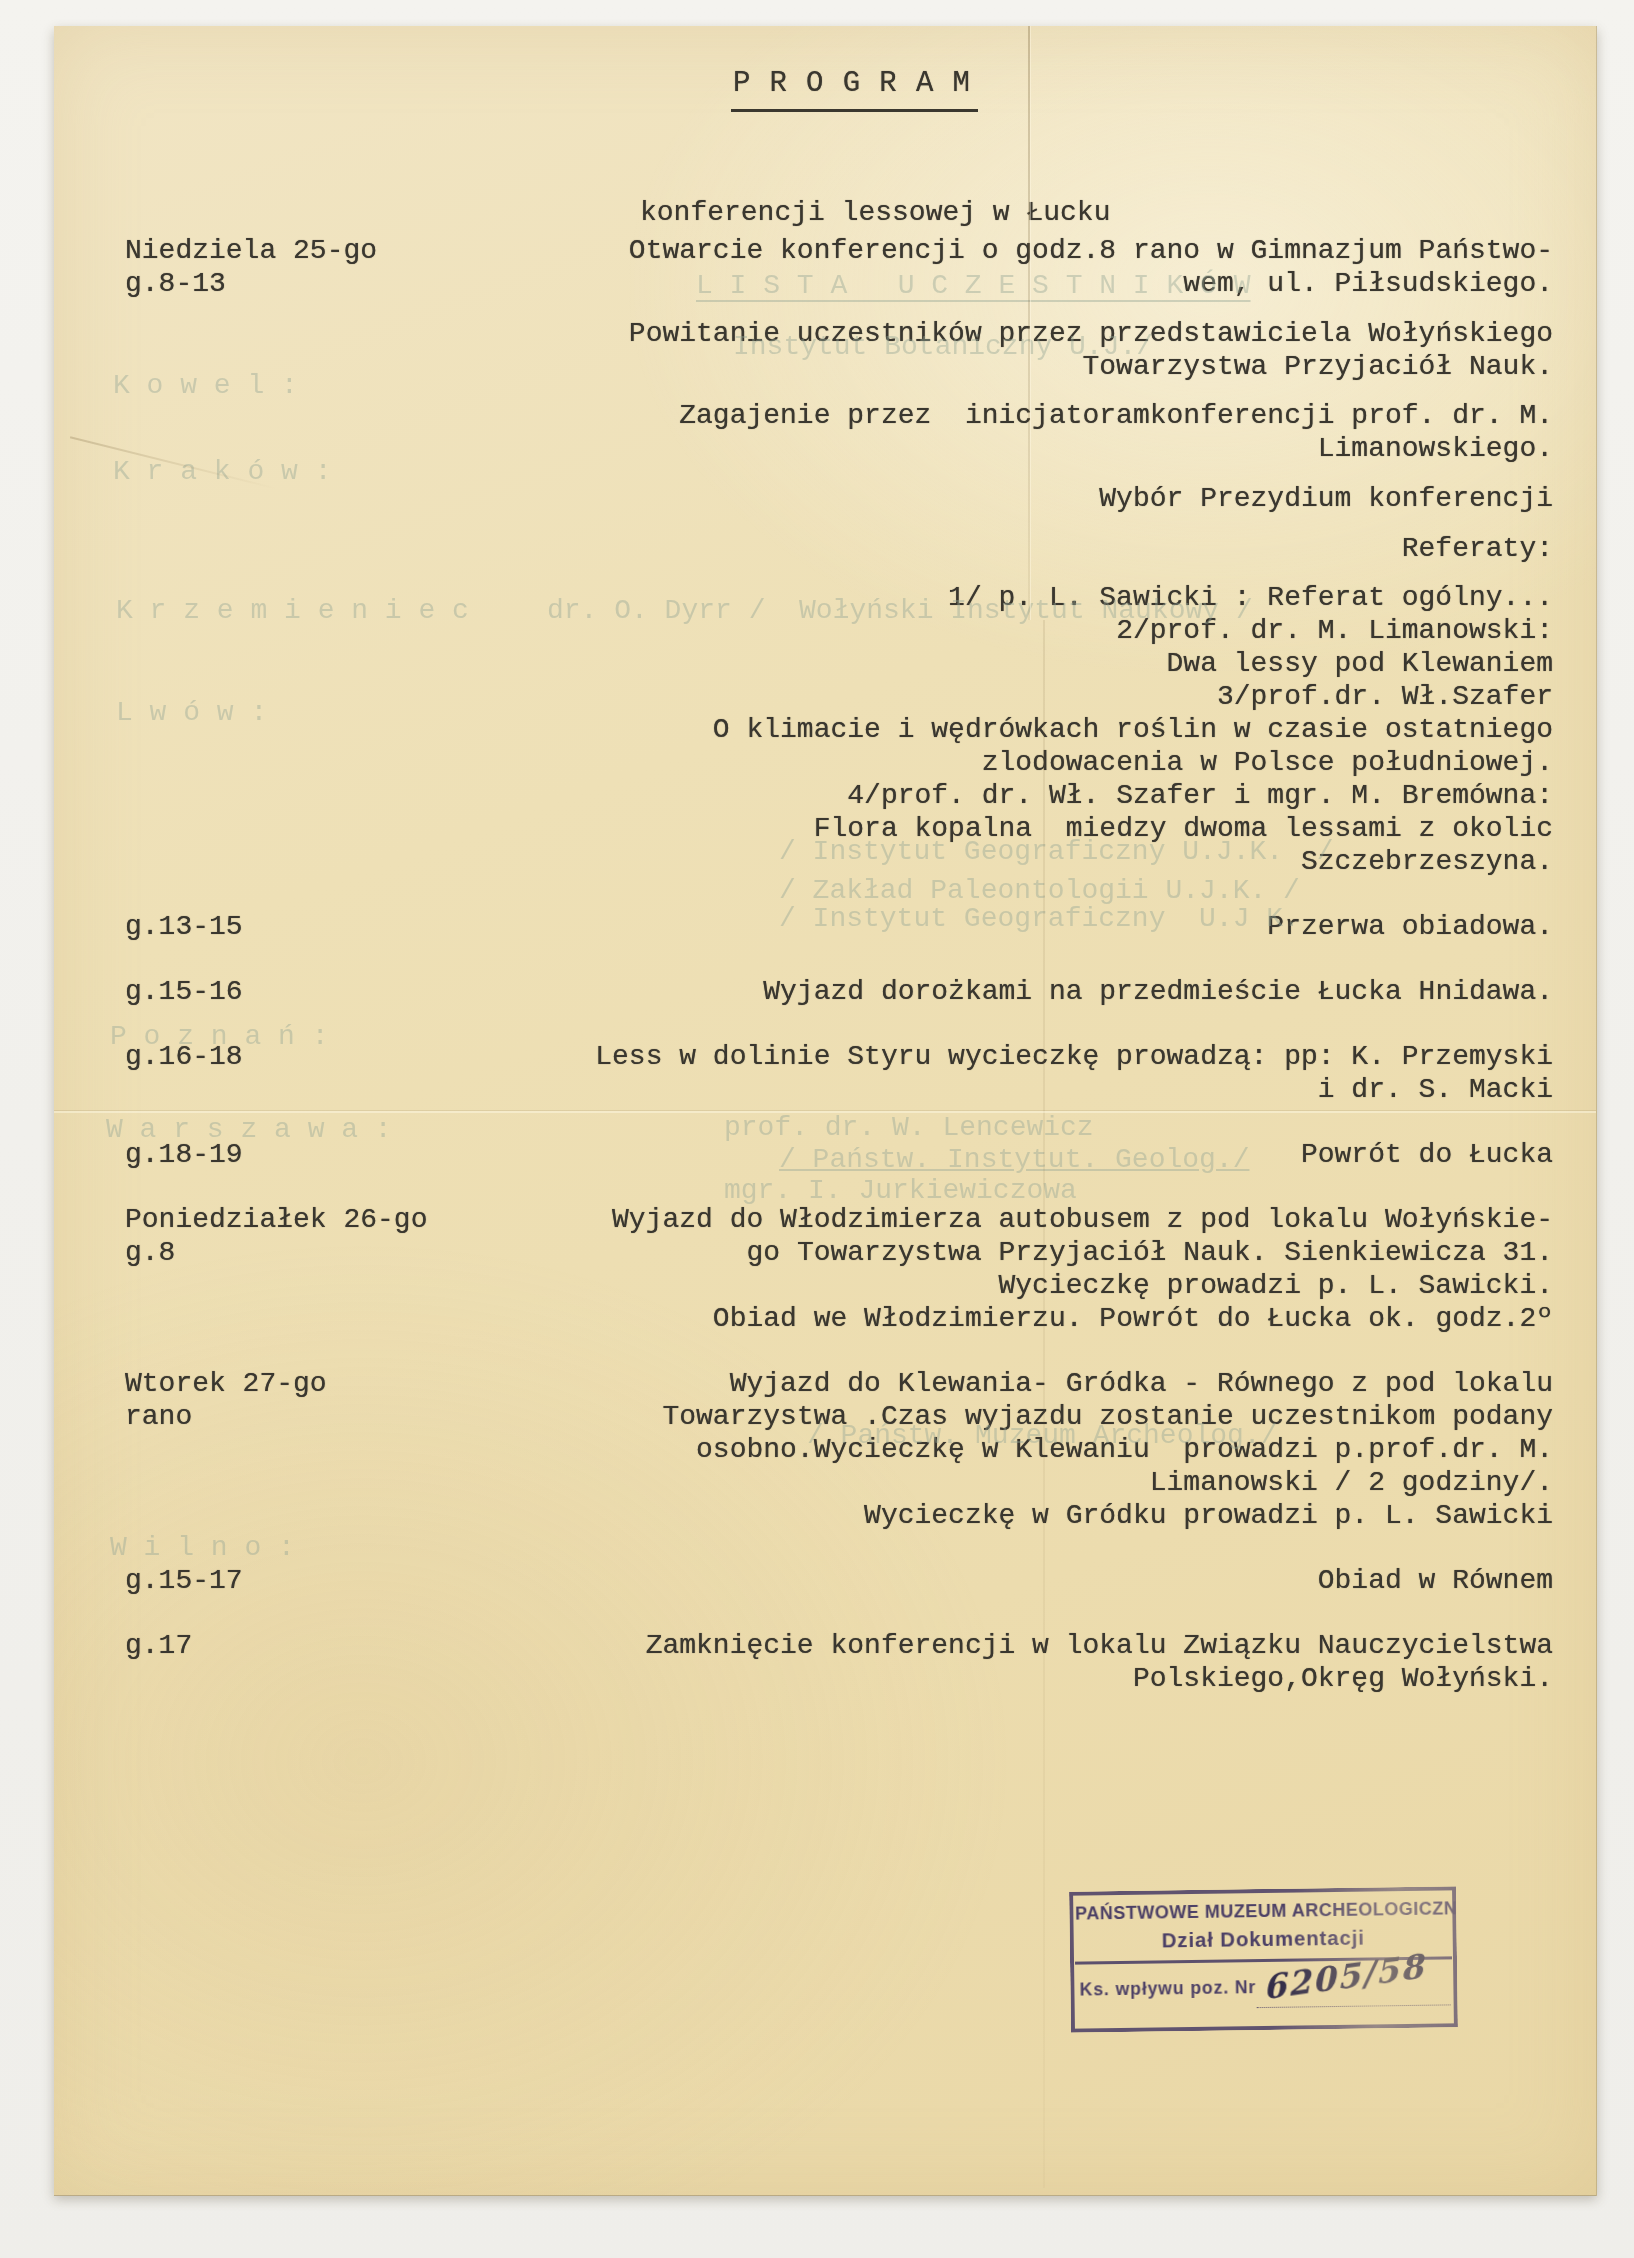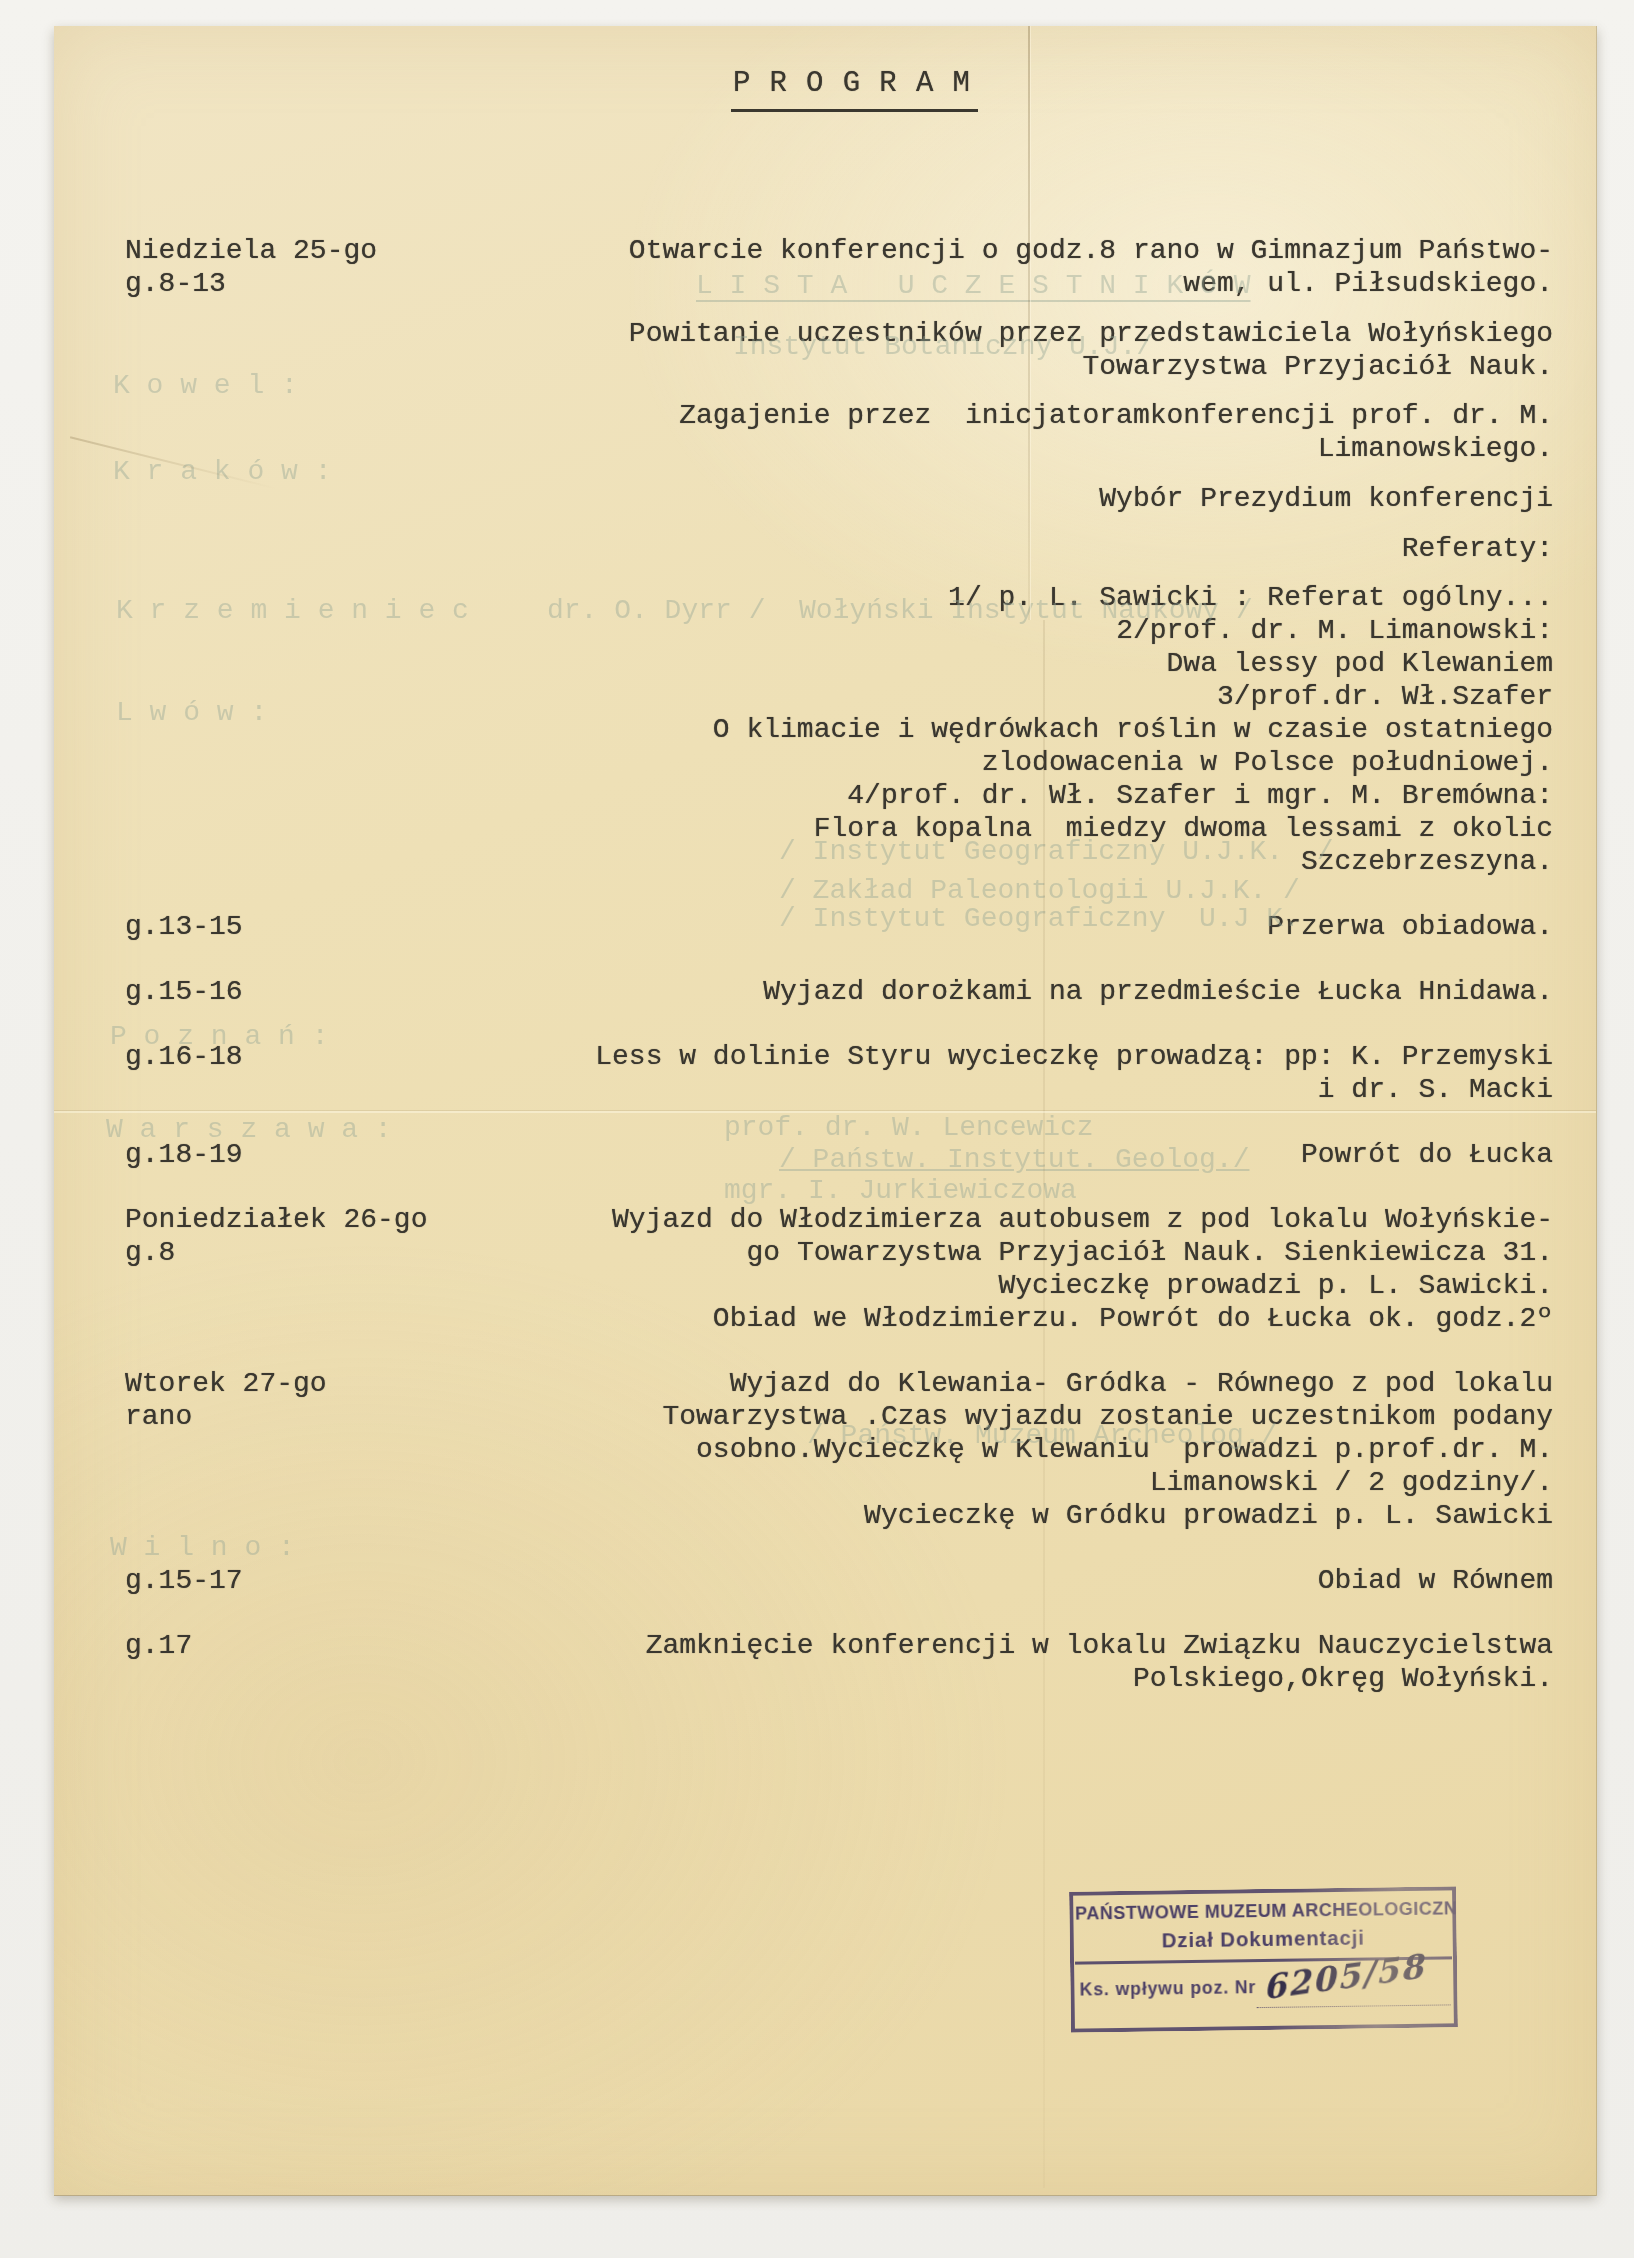--- a/index.html
+++ b/index.html
@@ -82,20 +82,21 @@
   }
 </style>
 </head>
 <body>
 
 <div class="paper">
 
   <div class="typed doc-title">P R O G R A M</div>
 
   <div class="typed subtitle">
+    <div>konferencji lessowej w Łucku</div>
   </div>
 
   <div class="typed schedule"><div class="row"><div class="time"><div class="line">Niedziela 25-go</div><div class="line">g.8-13</div></div><div class="desc"><div class="para"><div class="line">Otwarcie konferencji o godz.8 rano w Gimnazjum Państwo-</div><div class="line">wem, ul. Piłsudskiego.</div></div><div class="para"><div class="line">Powitanie uczestników przez przedstawiciela Wołyńskiego</div><div class="line">Towarzystwa Przyjaciół Nauk.</div></div><div class="para"><div class="line">Zagajenie przez  inicjatoramkonferencji prof. dr. M.</div><div class="line">Limanowskiego.</div></div><div class="para"><div class="line">Wybór Prezydium konferencji</div></div><div class="para"><div class="line">Referaty:</div></div><div class="para"><div class="line">1/ p. L. Sawicki : Referat ogólny...</div><div class="line">2/prof. dr. M. Limanowski:</div><div class="line">        Dwa lessy pod Klewaniem</div><div class="line">3/prof.dr. Wł.Szafer</div><div class="line">     O klimacie i wędrówkach roślin w czasie ostatniego</div><div class="line">zlodowacenia w Polsce południowej.</div><div class="line">4/prof. dr. Wł. Szafer i mgr. M. Bremówna:</div><div class="line">      Flora kopalna  miedzy dwoma lessami z okolic</div><div class="line">Szczebrzeszyna.</div></div></div></div><div class="row"><div class="time"><div class="line">g.13-15</div></div><div class="desc"><div class="para"><div class="line">Przerwa obiadowa.</div></div></div></div><div class="row"><div class="time"><div class="line">g.15-16</div></div><div class="desc"><div class="para"><div class="line">Wyjazd dorożkami na przedmieście Łucka Hnidawa.</div></div></div></div><div class="row"><div class="time"><div class="line">g.16-18</div></div><div class="desc"><div class="para"><div class="line">Less w dolinie Styru wycieczkę prowadzą: pp: K. Przemyski</div><div class="line">i dr. S. Macki</div></div></div></div><div class="row"><div class="time"><div class="line">g.18-19</div></div><div class="desc"><div class="para"><div class="line">Powrót do Łucka</div></div></div></div><div class="row"><div class="time"><div class="line">Poniedziałek 26-go</div><div class="line">g.8</div></div><div class="desc"><div class="para"><div class="line">Wyjazd do Włodzimierza autobusem z pod lokalu Wołyńskie-</div><div class="line">go Towarzystwa Przyjaciół Nauk. Sienkiewicza 31.</div><div class="line">Wycieczkę prowadzi p. L. Sawicki.</div><div class="line">Obiad we Włodzimierzu. Powrót do Łucka ok. godz.2º</div></div></div></div><div class="row"><div class="time"><div class="line">Wtorek 27-go</div><div class="line">rano</div></div><div class="desc"><div class="para"><div class="line">Wyjazd do Klewania- Gródka - Równego z pod lokalu</div><div class="line">Towarzystwa .Czas wyjazdu zostanie uczestnikom podany</div><div class="line">osobno.Wycieczkę w Klewaniu  prowadzi p.prof.dr. M.</div><div class="line">Limanowski / 2 godziny/.</div><div class="line">Wycieczkę w Gródku prowadzi p. L. Sawicki</div></div></div></div><div class="row"><div class="time"><div class="line">g.15-17</div></div><div class="desc"><div class="para"><div class="line">Obiad w Równem</div></div></div></div><div class="row"><div class="time"><div class="line">g.17</div></div><div class="desc"><div class="para"><div class="line">Zamknięcie konferencji w lokalu Związku Nauczycielstwa</div><div class="line">Polskiego,Okręg Wołyński.</div></div></div></div></div>
 
   <div id="ghost-layer">
       <div class="ghost ghost-u" style="left: 642px; top: 243px;">L I S T A   U C Z E S T N I K Ó W</div>
       <div class="ghost" style="left: 59px; top: 343px;">K o w e l :</div>
       <div class="ghost" style="left: 59px; top: 429px;">K r a k ó w :</div>
       <div class="ghost" style="left: 679px; top: 304px;">Instytut Botaniczny U.J./</div>
       <div class="ghost" style="left: 62px; top: 568px;">K r z e m i e n i e c</div>

